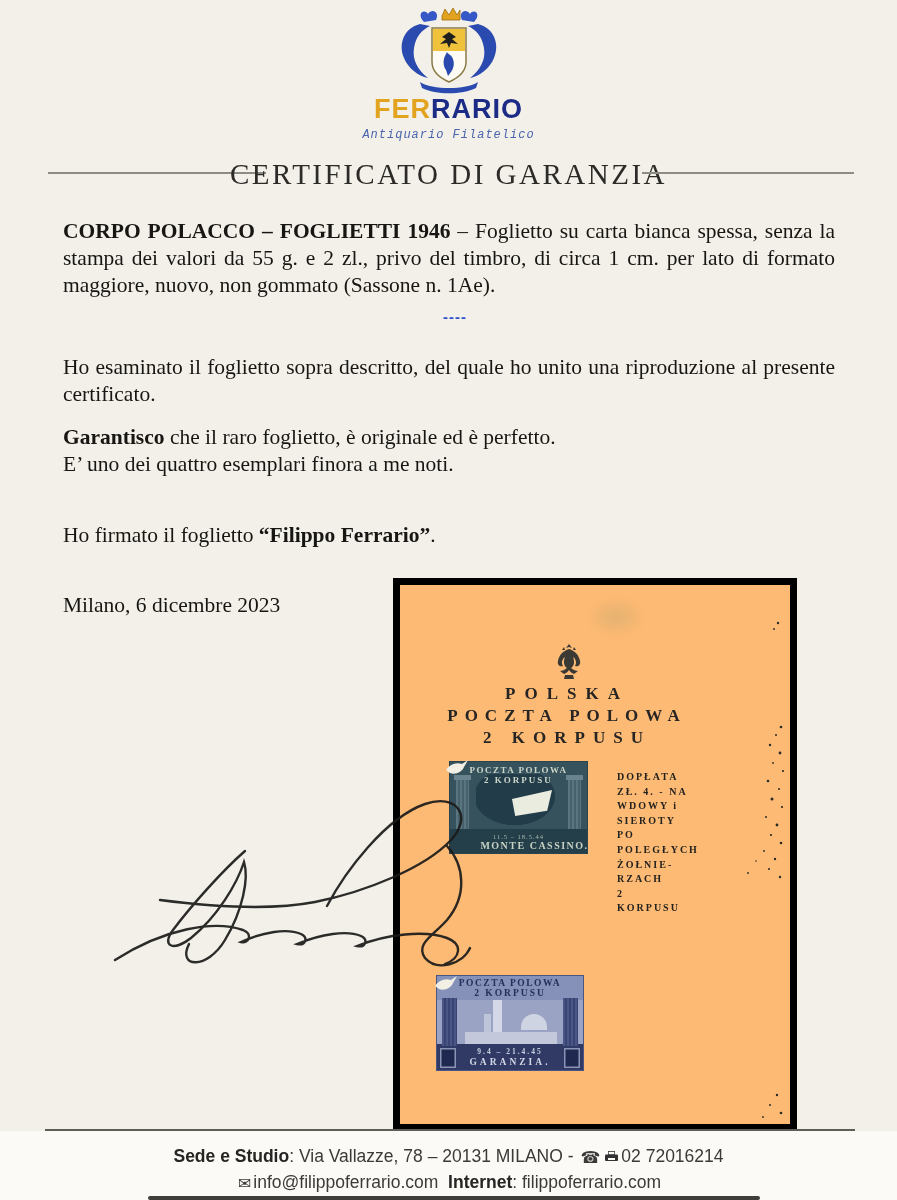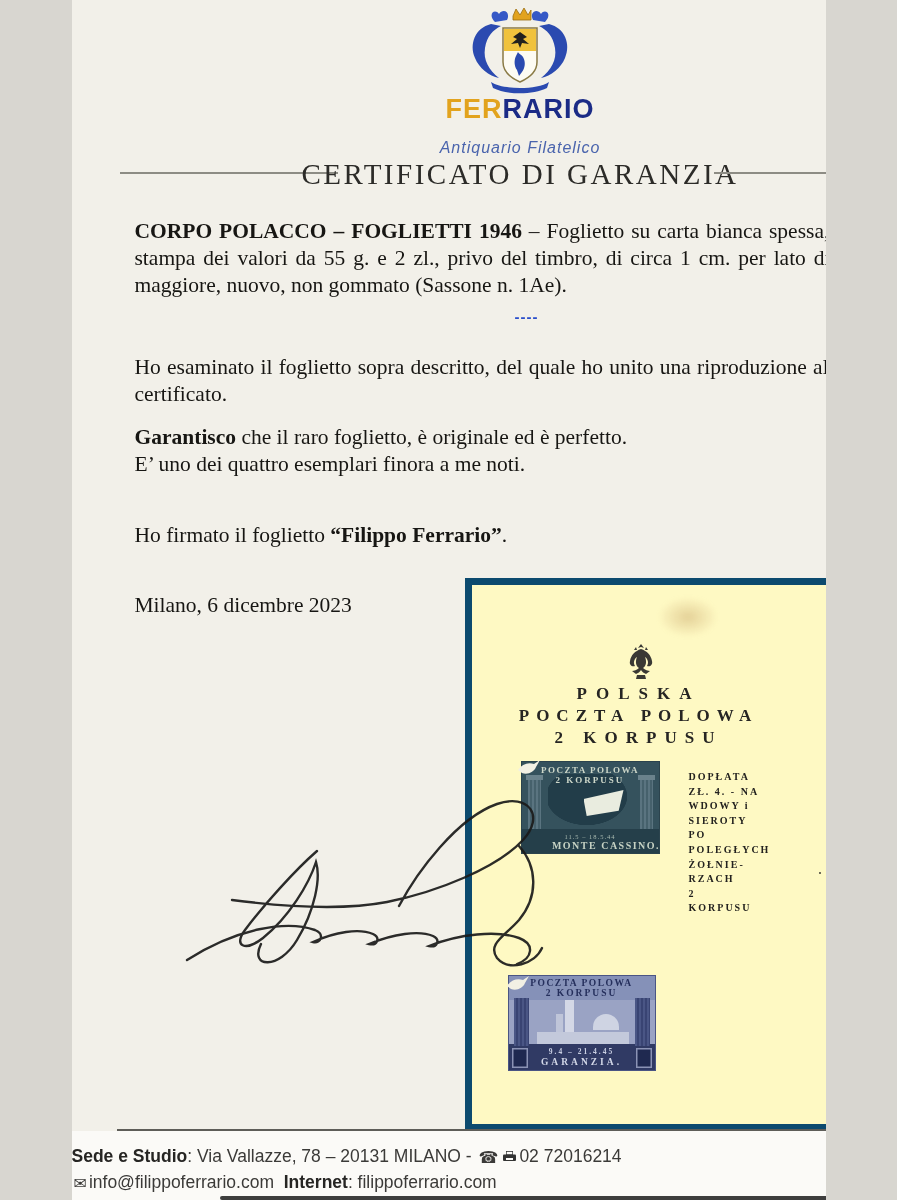--- a/index.html
+++ b/index.html
@@ -1,43 +1,43 @@
 <!DOCTYPE html>
 <html><head>
 <meta charset="utf-8">
 <style>
   html,body{margin:0;padding:0;background:#d8d6d0;}
   .page{
-    position:relative;width:754px;height:1200px;margin:0 auto;
+    position:relative;width:897px;height:1200px;margin:0 auto;
     background:#f2f0e9;overflow:hidden;
     font-family:"Liberation Serif", serif;color:#1e1d1b;
   }
   
   .logo{position:absolute;top:6px;left:0;width:897px;text-align:center;}
   .crest{display:block;margin:0 auto;}
   .wordmark{font-family:"Liberation Sans", sans-serif;font-weight:bold;font-size:27px;letter-spacing:1px;line-height:1;margin-top:2px;}
   .wm-gold{color:#e2a31e;}
   .wm-blue{color:#1b2b86;}
-  .logo-sub{font-family:Liberation Sans, sans-serif;font-style:italic;font-size:16px;color:#4a64ad;margin-top:16px;letter-spacing:1px;}
+  .logo-sub{font-family:Liberation Mono, monospace;font-style:italic;font-size:12px;color:#4a64ad;margin-top:5px;letter-spacing:1px;}
   
   .title-row{position:absolute;top:158px;left:0;width:897px;height:34px;}
   .title-rule{position:absolute;top:14px;height:2px;background:#8d8c84;}
   .rule-left{left:48px;width:218px;}
   .rule-right{left:642px;width:212px;}
   .cert-title{position:absolute;top:0;left:0;width:100%;text-align:center;
     font-size:29px;letter-spacing:2.5px;color:#2c2b28;font-family:"Liberation Serif",serif;}
   
   .para{position:absolute;left:63px;width:772px;font-size:21.5px;line-height:27px;color:#171613;}
   .just{text-align:justify;}
   .b{font-weight:bold;}
   .dashes{position:absolute;top:308px;left:0;width:910px;text-align:center;
     color:#2a4ecb;font-weight:bold;font-size:15px;letter-spacing:1px;font-family:"Liberation Sans",sans-serif;}
   
   .sheet{position:absolute;left:393px;top:578px;width:404px;height:553px;
-    background:#fef9c3;border:7px solid #0c4a6e;box-sizing:border-box;}
+    background:#fdba74;border:7px solid #000000;box-sizing:border-box;}
   .stain{position:absolute;left:186px;top:12px;width:60px;height:40px;border-radius:50%;
     background:radial-gradient(closest-side,rgba(204,170,110,.5),rgba(204,170,110,0));filter:blur(2px);}
   .sheet-eagle{position:absolute;left:152px;top:58px;}
   .sheet-head{position:absolute;left:0;top:98px;width:334px;text-align:center;
     font-weight:bold;color:#262523;}
   .sh1{font-size:17px;letter-spacing:9px;line-height:22px;}
   .sh2{font-size:17px;letter-spacing:7px;line-height:22px;}
   .sh3{font-size:17px;letter-spacing:8px;line-height:22px;}
   
   .stamp1{position:absolute;left:50px;top:177px;width:137px;height:91px;
@@ -87,21 +87,21 @@
   .s2-boxL{left:3px;} .s2-boxR{right:3px;}
   .dove{position:absolute;}
   
   .signature{position:absolute;left:95px;top:788px;z-index:5;}
   
   .specks{position:absolute;left:0;top:0;}
   
   .foot-rule{position:absolute;top:1129px;left:45px;width:810px;height:2px;background:#5e5d58;}
   .footer{position:absolute;top:1131px;left:0;width:897px;height:69px;background:#fbfaf7;
     font-family:"Liberation Sans", sans-serif;color:#3b3a38;}
-  .f-line{position:absolute;left:0;width:897px;text-align:left;font-size:17.5px;}
+  .f-line{position:absolute;left:0;width:897px;text-align:center;font-size:17.5px;}
   .f1{top:15px;} .f2{top:41px;}
   .f-bold{font-weight:bold;color:#262523;}
   .f-icon{display:inline-block;vertical-align:-1px;margin:0 2px;}
   .glyph{font-family:"DejaVu Sans", sans-serif;font-size:16px;}
   .bottom-smudge{position:absolute;left:148px;top:1196px;width:612px;height:4px;background:#1c1c1c;opacity:.85;border-radius:2px;}
 </style>
 </head>
 <body>
 
 <div class="page">

